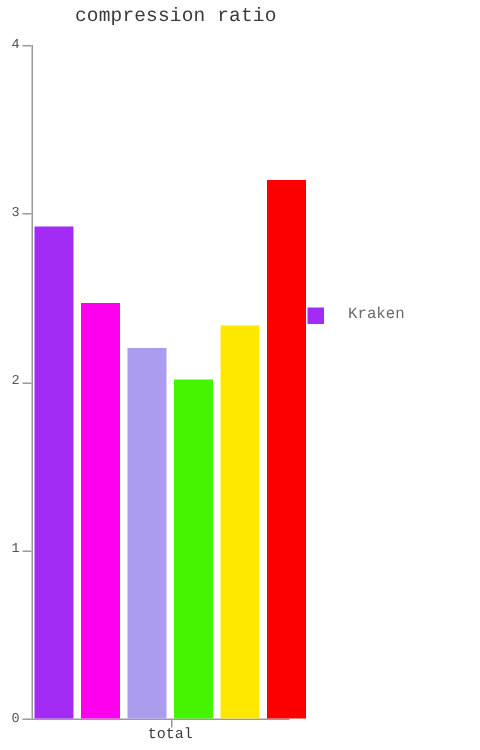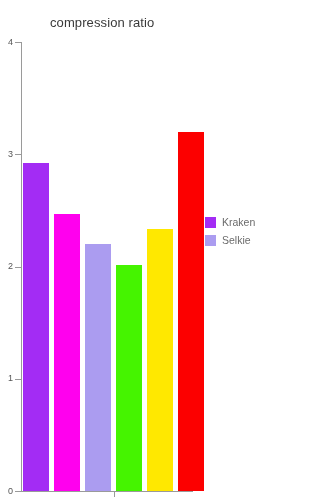--- a/index.html
+++ b/index.html
@@ -9,23 +9,24 @@
   body {
     width: 320px;
     height: 500px;
     background: #ffffff;
     font-family: "Liberation Sans", sans-serif;
     overflow: hidden;
     position: relative;
   }
   #chart-root {
     position: absolute;
-    left: 0; top: 12px;
+    left: 0; top: 0;
     width: 320px;
     height: 415px;
+    font-family: Liberation Mono, monospace;
   }
   
   #chart-title {
     position: absolute;
     left: 50px;
     top: 3px;
     font-size: 13px;
     color: #3a3a3a;
     white-space: nowrap;
     letter-spacing: 0.1px;
@@ -103,21 +104,21 @@
     height: 17.5px;
     display: flex;
     align-items: center;
   }
   .legend-swatch {
     width: 11px;
     height: 11px;
     flex: 0 0 11px;
   }
   .legend-label {
-    margin-left: 6px;
+    margin-left: 16px;
     font-size: 10.5px;
     color: #6b6b6b;
     line-height: 11px;
     white-space: nowrap;
   }
 </style>
 </head>
 <body>
 
 <div id="chart-root">
@@ -143,26 +144,23 @@
     <div id="bars-layer">
         <div class="bar" title="Kraken: 2.92" style="left: 23px; width: 26px; height: 327.77px; background: rgb(163, 44, 244);"></div>
         <div class="bar" title="Mermaid: 2.47" style="left: 54px; width: 26px; height: 277.257px; background: rgb(255, 0, 238);"></div>
         <div class="bar" title="Selkie: 2.2" style="left: 85px; width: 26px; height: 246.95px; background: rgb(171, 156, 240);"></div>
         <div class="bar" title="lz4hc: 2.01" style="left: 116px; width: 26px; height: 225.622px; background: rgb(69, 244, 0);"></div>
         <div class="bar" title="zlib9: 2.33" style="left: 147px; width: 26px; height: 261.543px; background: rgb(255, 232, 0);"></div>
         <div class="bar" title="lzma: 3.2" style="left: 178px; width: 26px; height: 359.2px; background: rgb(252, 0, 0);"></div>
       </div>
 
     <div class="x-tick" id="x-tick-total" style="left: 114px;"></div>
+    <div id="x-axis-label" style="left: 73.5px; width: 80px;">total</div>
   </div>
 
   <div id="legend">
       <div class="legend-row">
         <span class="legend-swatch" style="background: rgb(163, 44, 244);"></span>
         <span class="legend-label">Kraken</span>
       </div>
-      <div class="legend-row">
-        <span class="legend-swatch" style="background: rgb(171, 156, 240);"></span>
-        <span class="legend-label">Selkie</span>
-      </div>
     </div>
 
 </div>
 
 </body></html>

